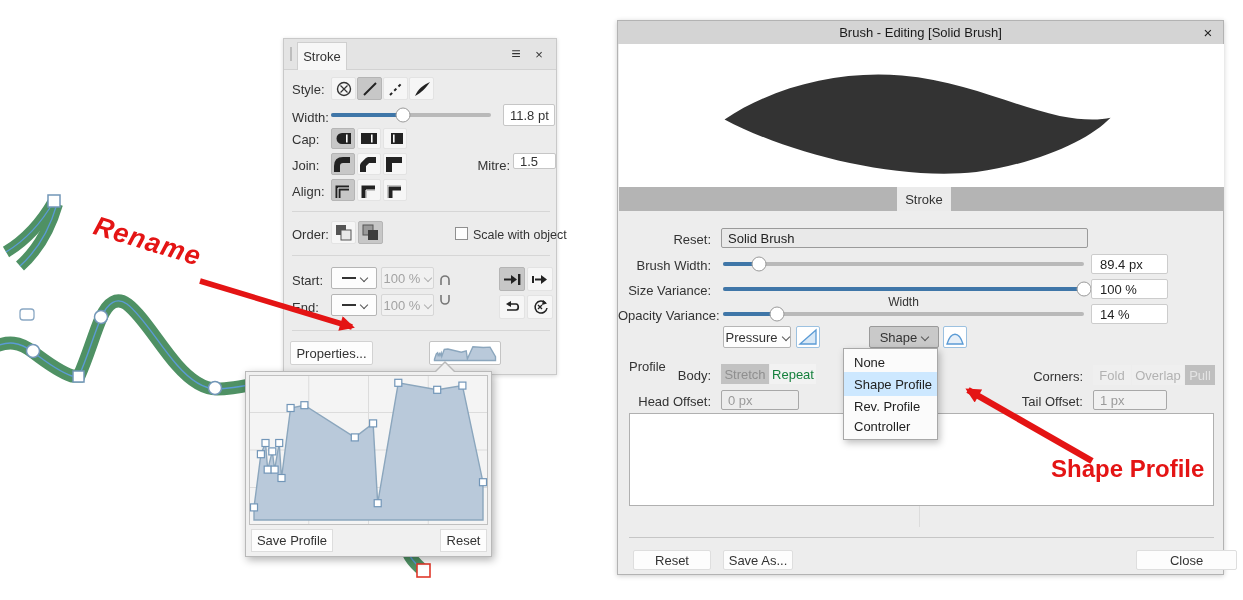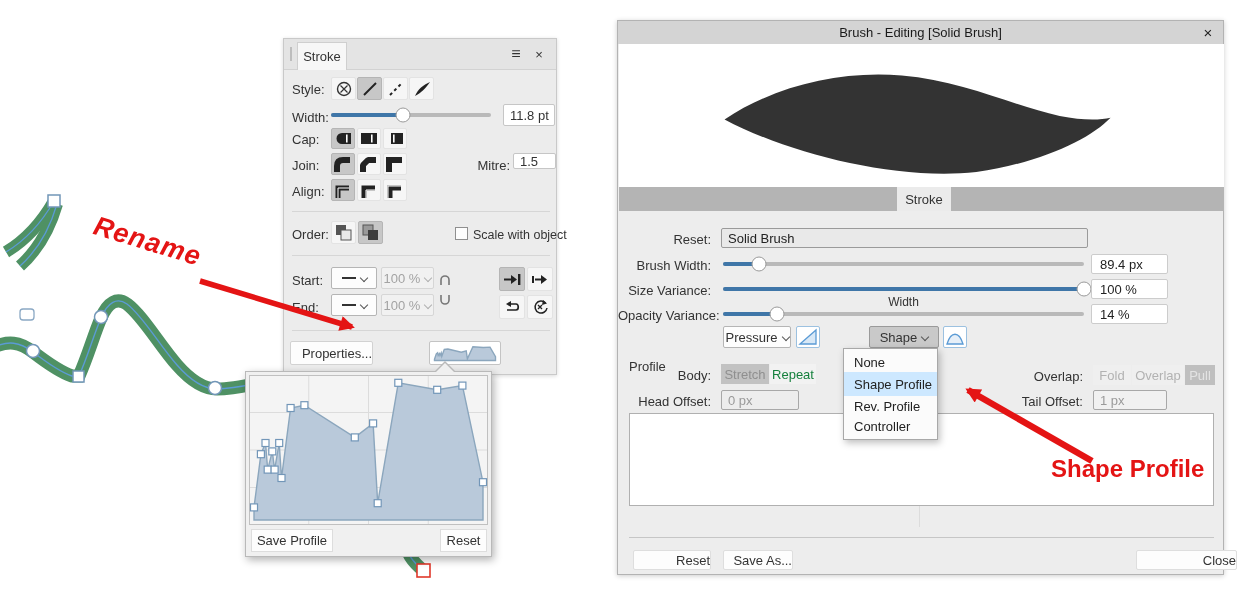--- a/index.html
+++ b/index.html
@@ -6,21 +6,21 @@
   .app{position:relative;width:1243px;height:600px;background:#fff;overflow:hidden;
        font-family:"Liberation Sans",sans-serif;font-size:13px;color:#333;}
 
   
   .chev{display:inline-block;width:5px;height:5px;border-right:1.4px solid #555;
         border-bottom:1.4px solid #555;transform:rotate(45deg);margin-left:5px;vertical-align:2px;}
   .chev.dis{border-color:#b0b0b0;}
   .vbox{position:absolute;background:#fff;border:1px solid #c6c6c6;border-radius:2px;
         display:flex;align-items:center;padding-left:6px;box-sizing:border-box;}
   .btn{position:absolute;background:#fdfdfd;border:1px solid #d2d2d2;border-radius:2px;
-       display:flex;align-items:center;justify-content:flex-end;box-sizing:border-box;cursor:default;}
+       display:flex;align-items:center;justify-content:center;box-sizing:border-box;cursor:default;}
   .mini{position:absolute;width:25px;height:23px;background:#f6f6f6;border:1px solid #e3e3e3;
         border-radius:2px;display:flex;align-items:center;justify-content:center;box-sizing:border-box;}
   .mini.sel{background:#c7c7c7;border-color:#b5b5b5;}
   .lbl{position:absolute;white-space:nowrap;}
   .divider{position:absolute;height:1px;background:#d6d6d6;}
 
   
   .slider{position:absolute;height:14px;}
   .slider .track{position:absolute;top:5px;left:0;right:0;height:4px;background:#b9b9b9;border-radius:2px;}
   .slider .fill{position:absolute;top:0;left:0;height:4px;background:#3f76a8;border-radius:2px;}
@@ -430,21 +430,21 @@
         <span>Stretch</span>
       </div>
     <div class="seg" style="left:152px;top:343px;width:46px;background:#f2f2f2;color:#15803d;">
         <span>Repeat</span>
       </div>
     <div class="rlbl" style="left:0;top:373px;width:98px;">Head Offset:</div>
     <div class="field" style="left:103px;top:369px;width:78px;">
         <span>0 px</span>
       </div>
 
-    <div class="rlbl" style="left:382px;top:348px;width:88px;">Overlap:</div>
+    <div class="rlbl" style="left:382px;top:348px;width:88px;">Corners:</div>
     <div class="seg" style="left:475px;top:344px;width:38px;background:#efefef;color:#b2b2b2;">
         <span>Fold</span>
       </div>
     <div class="seg" style="left:514px;top:344px;width:52px;background:#efefef;color:#b2b2b2;">
         <span>Overlap</span>
       </div>
     <div class="seg" style="left:567px;top:344px;width:30px;background:#bfbfbf;color:#e3e3e3;">
         <span>Pull</span>
       </div>
     <div class="rlbl" style="left:382px;top:373px;width:88px;">Tail Offset:</div>

